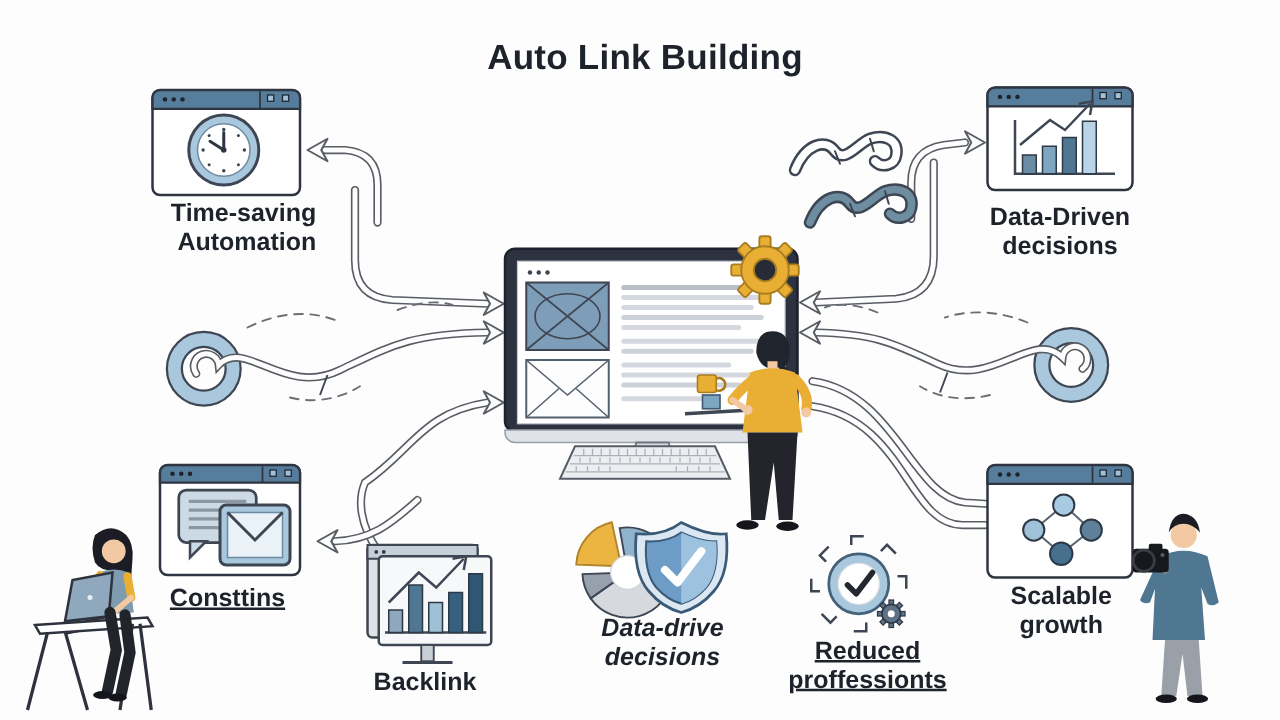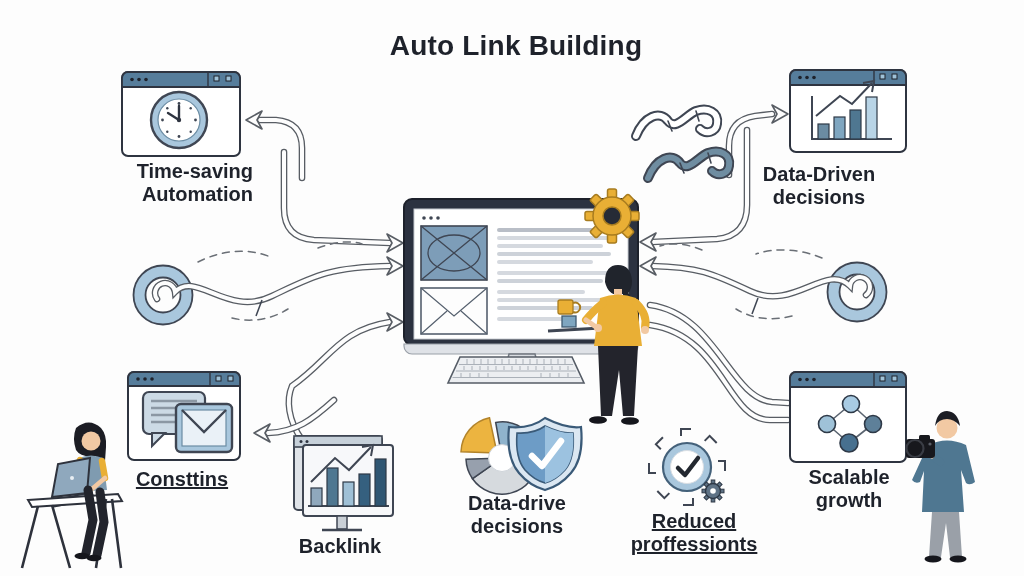--- a/index.html
+++ b/index.html
@@ -366,25 +366,25 @@
     <ellipse cx="933" cy="559" rx="8.5" ry="3.4" fill="#15161c"></ellipse>
     <ellipse cx="958" cy="559" rx="8.5" ry="3.4" fill="#15161c"></ellipse>
   </g>
 </svg>
 
 <div class="lbl title" style="left:384px;top:30px;width:264px;">Auto Link Building</div>
 
 
 <div class="lbl node" style="left:103px;top:160px;width:150px;text-align:right;">Time-saving Automation</div>
 
-<div class="lbl node" style="left:744px;top:163px;width:150px;">Data-Driven decisions</div>
+<div class="lbl node" style="left:773px;top:163px;width:150px;">Data-Driven decisions</div>
 
 <div class="lbl node" style="left:107px;top:468px;width:150px;text-decoration:underline;">Consttins</div>
 
 <div class="lbl node" style="left:265px;top:535px;width:150px;">Backlink</div>
 
-<div class="lbl node" style="left:447px;top:492px;width:140px;">Data-drive decisions</div>
+<div class="lbl node" style="left:460px;top:492px;width:140px;font-style:italic;">Data-drive decisions</div>
 
 <div class="lbl node" style="left:606px;top:510px;width:176px;text-decoration:underline;">Reduced proffessionts</div>
 
 <div class="lbl node" style="left:793px;top:466px;width:112px;">Scalable growth</div>
 
 </div>
 
 </body></html>

